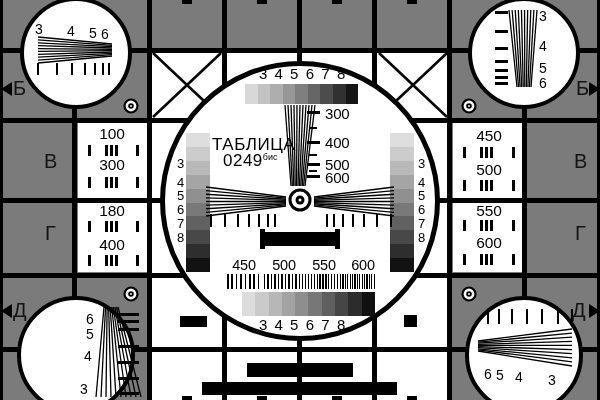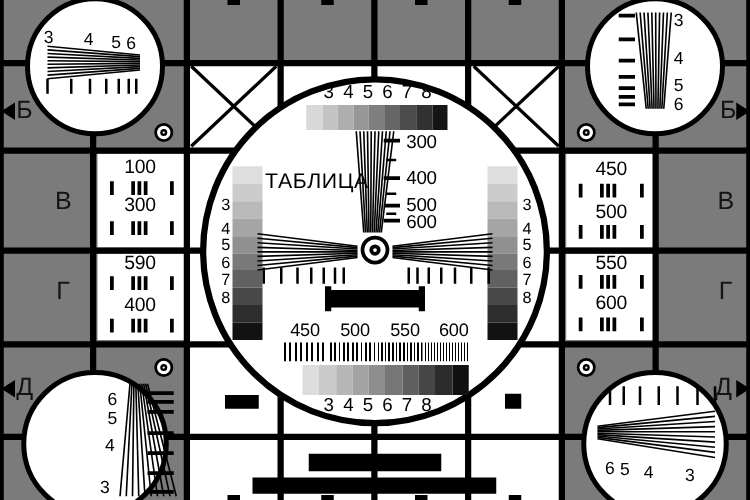--- a/index.html
+++ b/index.html
@@ -104,20 +104,23 @@
       <span class="tick" style="left: 309px; top: 127px; width: 8px; height: 2px;"></span>
       <span class="tick" style="left: 309px; top: 154px; width: 8px; height: 2px;"></span>
       <span class="tick" style="left: 309px; top: 170px; width: 8px; height: 2px;"></span>
     </div>
   <div class="num" style="left:325px;top:106px;font-size:15px;">300</div>
   <div class="num" style="left:325px;top:135px;font-size:15px;">400</div>
   <div class="num" style="left:325px;top:157px;font-size:15px;">500</div>
   <div class="num" style="left:325px;top:170px;font-size:15px;">600</div>
 
   <div class="abs t17" style="left:212px;top:135px;">ТАБЛИЦА</div>
+  <div class="abs t17" style="left:223px;top:151px;">
+    <span>0249</span><span class="sup">бис</span>
+  </div>
 
   <div class="steps v" style="left:186px;top:133px;width:24px;height:139px;">
       <div style="background: rgb(222, 222, 222);"></div>
       <div style="background: rgb(204, 204, 204);"></div>
       <div style="background: rgb(185, 185, 185);"></div>
       <div style="background: rgb(165, 165, 165);"></div>
       <div style="background: rgb(144, 144, 144);"></div>
       <div style="background: rgb(121, 121, 121);"></div>
       <div style="background: rgb(97, 97, 97);"></div>
       <div style="background: rgb(72, 72, 72);"></div>
@@ -339,21 +342,21 @@
       <span class="tick" style="left: 136px; top: 145px; width: 2.5px; height: 11px;"></span>
     </div>
   <div class="num ctr" style="left:94px;top:157px;width:36px;font-size:15.5px;">300</div>
   <div>
       <span class="tick" style="left: 88px; top: 177px; width: 2.5px; height: 11px;"></span>
       <span class="tick" style="left: 105px; top: 177px; width: 2.5px; height: 11px;"></span>
       <span class="tick" style="left: 110px; top: 177px; width: 2.5px; height: 11px;"></span>
       <span class="tick" style="left: 115px; top: 177px; width: 2.5px; height: 11px;"></span>
       <span class="tick" style="left: 136px; top: 177px; width: 2.5px; height: 11px;"></span>
     </div>
-  <div class="num ctr" style="left:94px;top:203px;width:36px;font-size:15.5px;">590</div>
+  <div class="num ctr" style="left:94px;top:203px;width:36px;font-size:15.5px;">180</div>
   <div>
       <span class="tick" style="left: 88px; top: 221px; width: 2.5px; height: 11px;"></span>
       <span class="tick" style="left: 105px; top: 221px; width: 2.5px; height: 11px;"></span>
       <span class="tick" style="left: 110px; top: 221px; width: 2.5px; height: 11px;"></span>
       <span class="tick" style="left: 115px; top: 221px; width: 2.5px; height: 11px;"></span>
       <span class="tick" style="left: 136px; top: 221px; width: 2.5px; height: 11px;"></span>
     </div>
   <div class="num ctr" style="left:94px;top:237px;width:36px;font-size:15.5px;">400</div>
   <div>
       <span class="tick" style="left: 88px; top: 255px; width: 2.5px; height: 11px;"></span>

